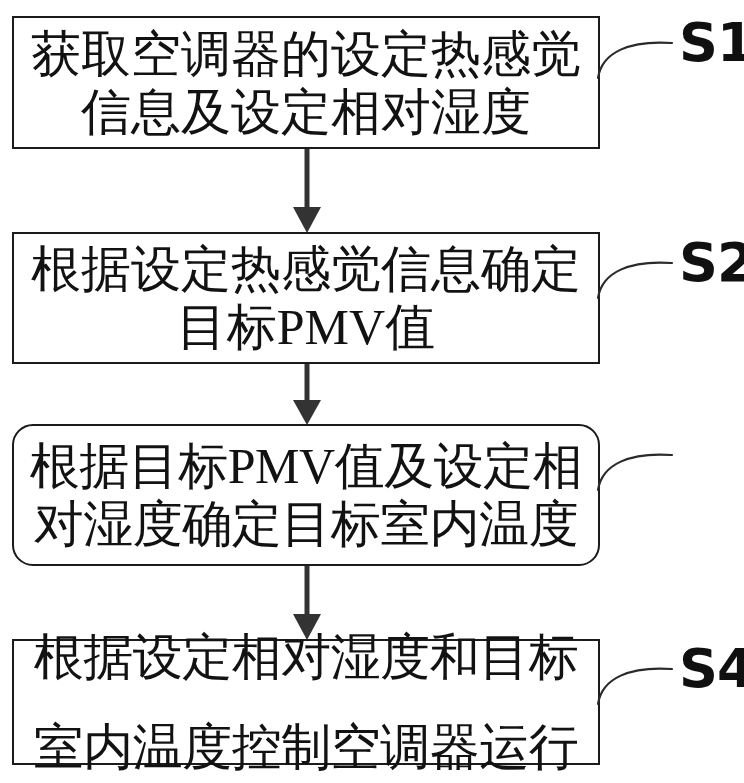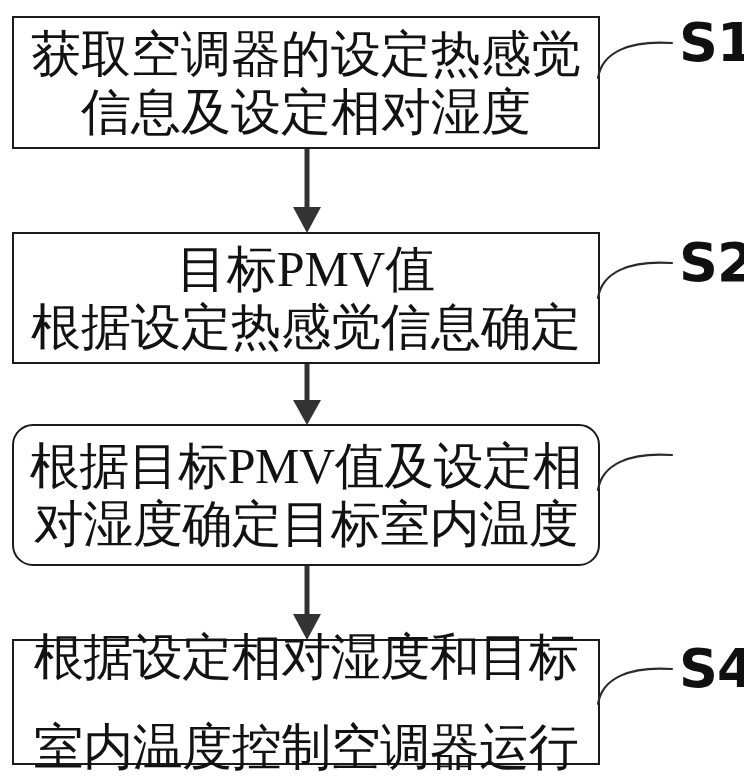--- a/index.html
+++ b/index.html
@@ -105,22 +105,22 @@
   <div class="step-code" id="code1">S1</div>
 
   <div class="connector" id="conn1">
     <svg viewBox="0 0 56 84" preserveAspectRatio="none" aria-hidden="true">
       <line x1="28" y1="0" x2="28" y2="66" stroke="#333333" stroke-width="5"></line>
       <polygon points="14,58 42,58 28,84" fill="#333333"></polygon>
     </svg>
   </div>
 
   <div class="step-box" id="box2">
+    <div class="step-line">根据设定热感觉信息确定</div>
     <div class="step-line">目标PMV值</div>
-    <div class="step-line">根据设定热感觉信息确定</div>
   </div>
   <div class="leader" id="leader2">
     <svg viewBox="0 0 88 56" preserveAspectRatio="none" aria-hidden="true">
       <path d="M2,54 C6,28 34,16 76,19" fill="none" stroke="#2a2a2a" stroke-width="2.2" stroke-linecap="round"></path>
     </svg>
   </div>
   <div class="step-code" id="code2">S2</div>
 
   <div class="connector" id="conn2">
     <svg viewBox="0 0 56 61" preserveAspectRatio="none" aria-hidden="true">

